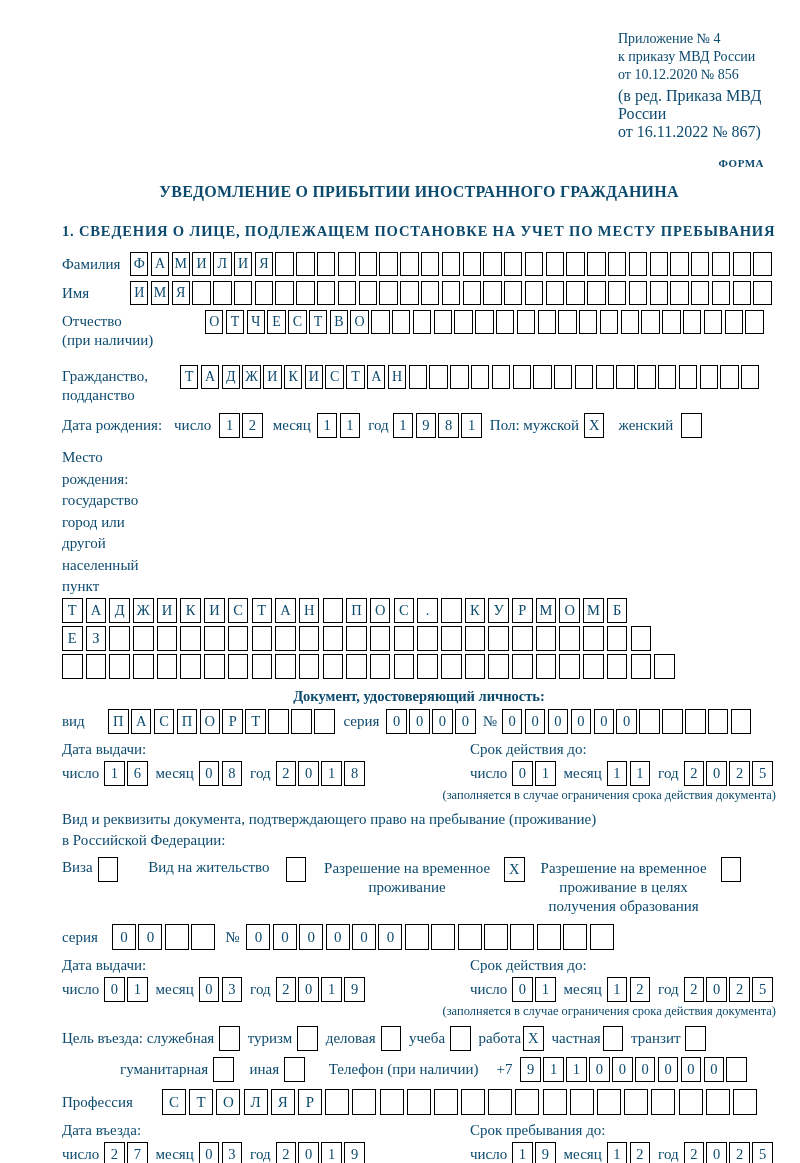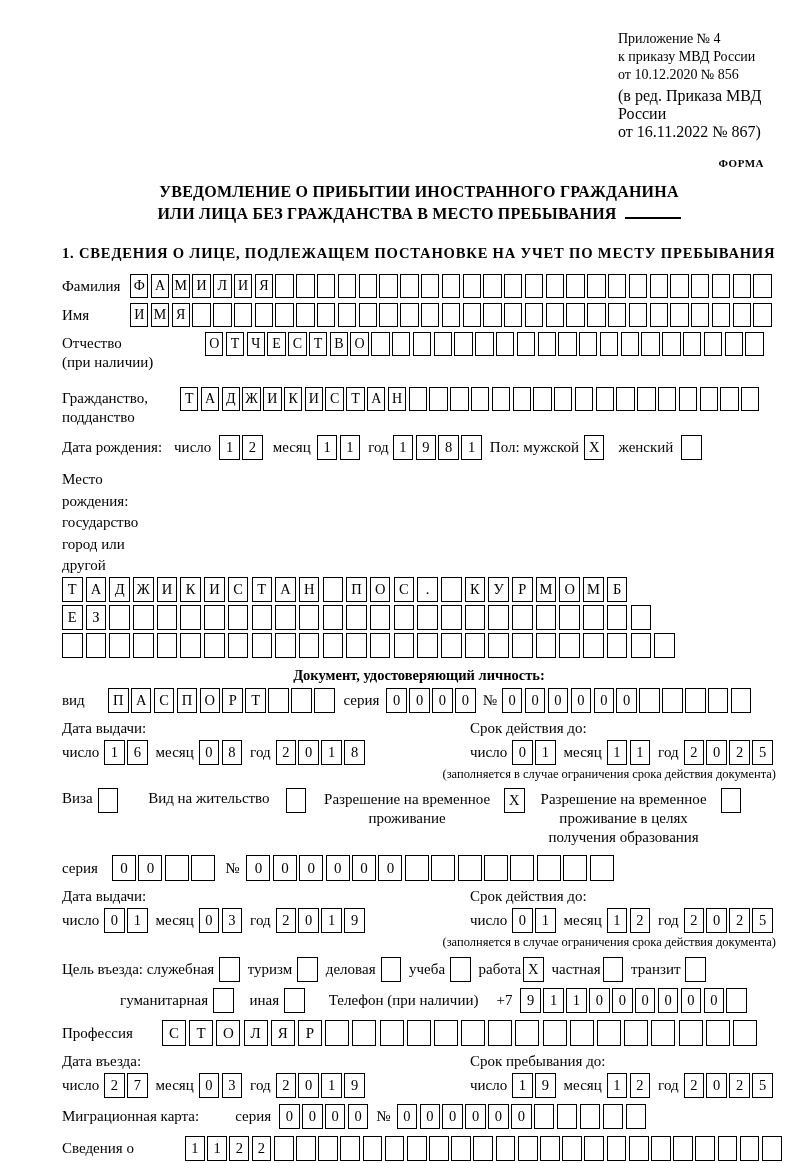--- a/index.html
+++ b/index.html
@@ -1,16 +1,16 @@
 <!DOCTYPE html>
 <html><head>
 <meta charset="utf-8">
 <style>
   html,body{margin:0;padding:0;background:#fff;}
-  .page{width:800px;height:1163px;box-sizing:border-box;background:#fff;color:#000000;
+  .page{width:800px;height:1163px;box-sizing:border-box;background:#fff;color:#0c4a6e;
         font-family:"Liberation Serif","DejaVu Serif",serif;font-size:15px;
         padding:30px 24px 0 62px;position:relative;overflow:hidden;}
   .annex{margin-left:556px;font-size:14px;line-height:18px;}
   .annex-sub{margin-top:3px;font-size:16px;line-height:18px;}
   .forma{text-align:right;font-weight:bold;font-size:11px;margin:16px 12px 0 0;letter-spacing:.5px;}
   .title{text-align:center;font-weight:bold;font-size:16px;line-height:22px;margin-top:12px;letter-spacing:.2px;}
   .uline{display:inline-block;width:56px;border-bottom:2px solid #000;height:14px;margin-left:8px;}
   .sec{font-weight:bold;font-size:14.6px;letter-spacing:.8px;margin-top:20px;white-space:nowrap;}
   .row{display:flex;align-items:center;margin-top:5px;}
   .top{align-items:flex-start;}
@@ -54,21 +54,20 @@
     <div class="annex-sub">
       <div>(в ред. Приказа МВД России</div>
       <div>от 16.11.2022 № 867)</div>
     </div>
   </div>
 
   <div class="forma">ФОРМА</div>
 
   <div class="title">
     <div>УВЕДОМЛЕНИЕ О ПРИБЫТИИ ИНОСТРАННОГО ГРАЖДАНИНА</div>
-    <div><span>ИЛИ ЛИЦА БЕЗ ГРАЖДАНСТВА В МЕСТО ПРЕБЫВАНИЯ</span><span class="uline"></span></div>
   </div>
 
   <div class="sec">1. СВЕДЕНИЯ О ЛИЦЕ, ПОДЛЕЖАЩЕМ ПОСТАНОВКЕ НА УЧЕТ ПО МЕСТУ ПРЕБЫВАНИЯ</div>
 
   <div class="row" style="margin-top:12px;">
     <span class="lbl" style="width:68px;">Фамилия</span>
     <span class="boxes sz18">
         <span class="box">Ф</span>
         <span class="box">А</span>
         <span class="box">М</span>
@@ -240,20 +239,21 @@
     <span class="boxes sz21">
         <span class="box"></span>
       </span>
   </div>
 
   <div class="row top" style="margin-top:7px;flex-direction:column;">
     <span class="lblcol mt2" style="width:108px;line-height:21.5px;">
       <span>Место рождения:</span>
       <span>государство</span>
       <span>город или другой</span>
+      <span>населенный пункт</span>
     </span>
     <span class="col3">
       <span class="boxes sz21 g3">
           <span class="box">Т</span>
           <span class="box">А</span>
           <span class="box">Д</span>
           <span class="box">Ж</span>
           <span class="box">И</span>
           <span class="box">К</span>
           <span class="box">И</span>
@@ -413,20 +413,24 @@
             <span class="box">2</span>
             <span class="box">0</span>
             <span class="box">2</span>
             <span class="box">5</span>
           </span>
       </span>
     </div>
     <div class="dp-note">(заполняется в случае ограничения срока действия документа)</div>
   </div>
 
+  <div class="txt">
+    <div>Вид и реквизиты документа, подтверждающего право на пребывание (проживание)</div>
+    <div>в Российской Федерации:</div>
+  </div>
 
   <div class="row top" style="margin-top:6px;gap:8px;">
     <span class="pair" style="align-items:flex-start;">
       <span class="lbl mt2">Виза</span>
       <span class="boxes sz21">
           <span class="box"></span>
         </span>
     </span>
     <span class="pair" style="align-items:flex-start;margin-left:22px;gap:16px;">
       <span class="lbl mt2">Вид на жительство</span>

